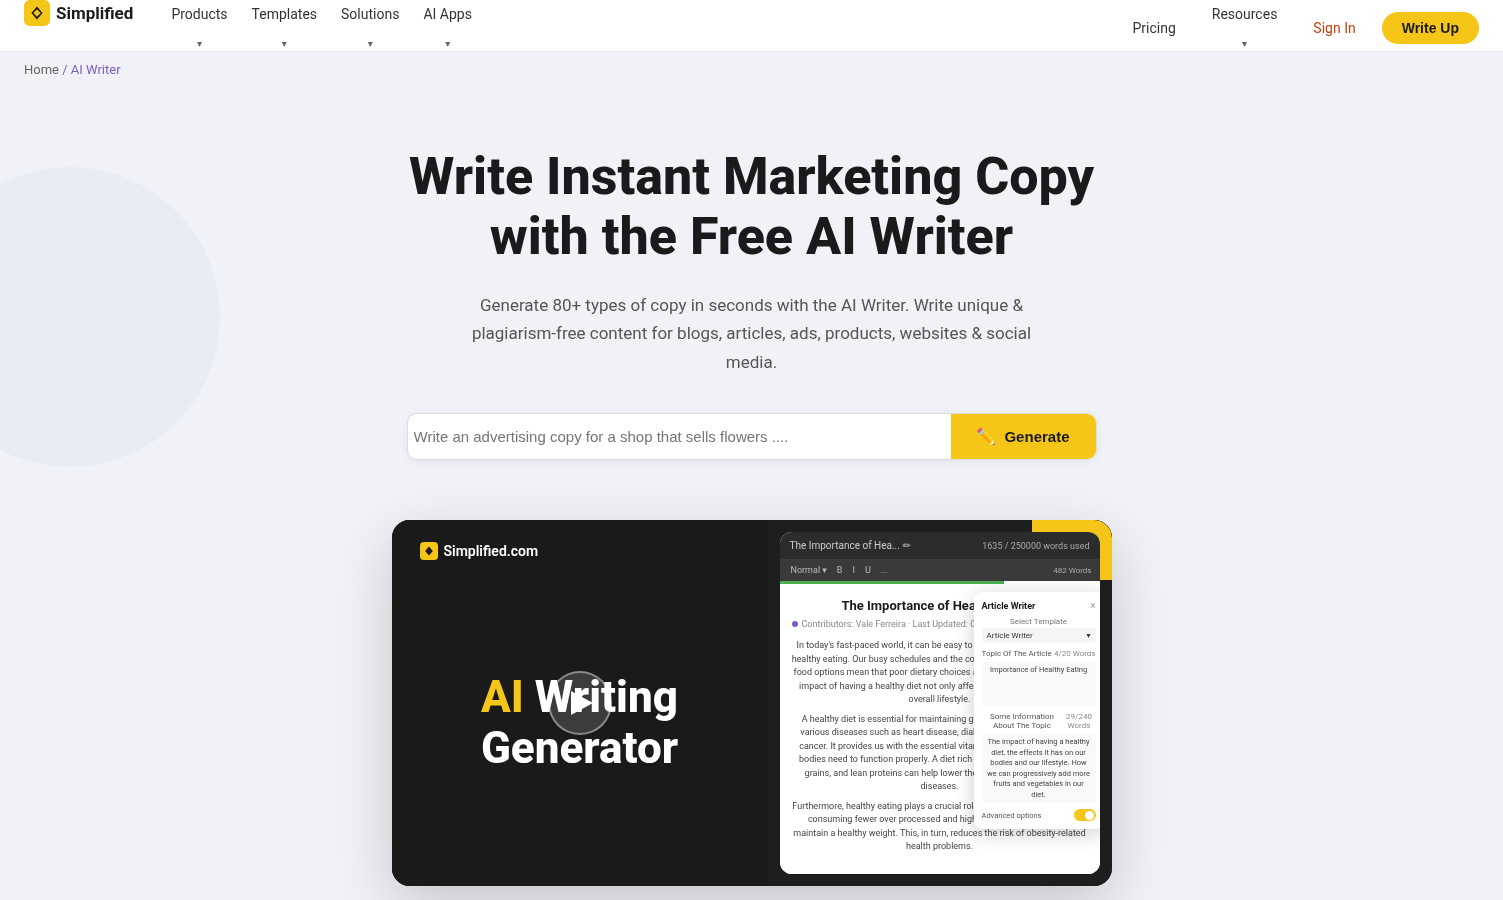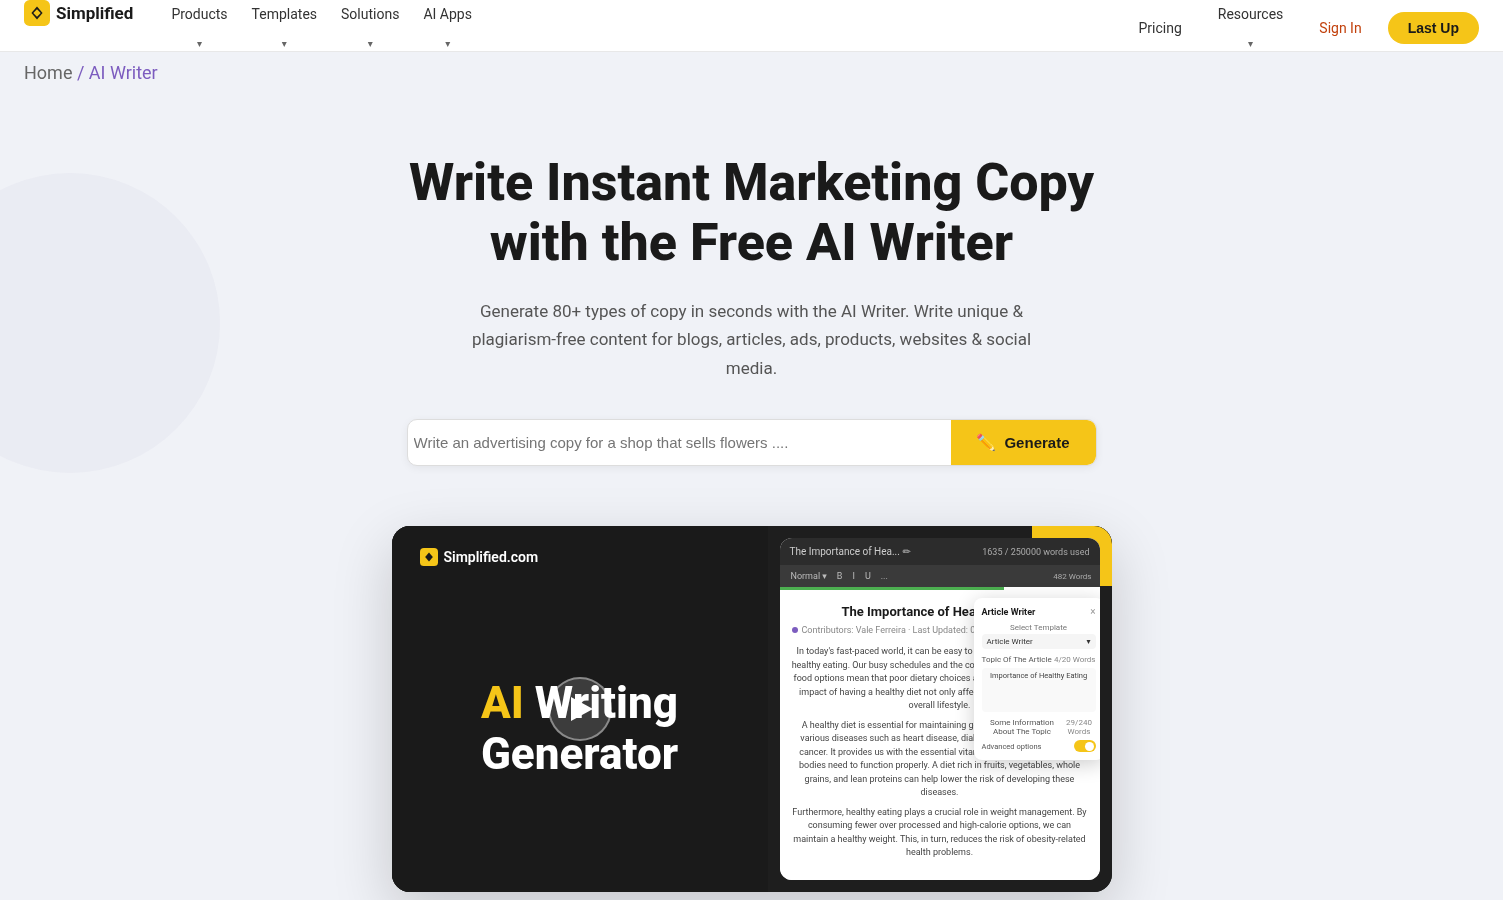--- a/index.html
+++ b/index.html
@@ -81,21 +81,21 @@
       border-radius: 24px;
       cursor: pointer;
       border: none;
       white-space: nowrap;
     }
 
     
     .breadcrumb {
       padding: 10px 24px;
       background: #f0f2f7;
-      font-size: 18px;
+      font-size: 13px;
       color: #666;
     }
     .breadcrumb a { color: #666; text-decoration: none; }
     .breadcrumb span { color: #7c5cbf; }
 
     
     .hero {
       background: #f0f2f7;
       text-align: center;
       padding: 60px 24px 40px;
@@ -457,21 +457,21 @@
 
   <div class="nav-right">
     <a class="nav-link">
       <span>Pricing</span>
     </a>
     <a class="nav-link">
       <span>Resources</span>
       <span class="chevron">▾</span>
     </a>
     <span class="nav-signin">Sign In</span>
-    <button class="nav-signup">Last Up</button>
+    <button class="nav-signup">Write Up</button>
   </div>
 </nav>
 
 <div class="breadcrumb">
   <a>Home</a>
   <span>/</span>
   <span>AI Writer</span>
 </div>
 
 <section class="hero">
@@ -547,20 +547,21 @@
           </div>
           <div class="aw-field-row">
             <span class="aw-field-label">Topic Of The Article</span>
             <span class="aw-field-val">4/20 Words</span>
           </div>
           <div class="aw-textarea">Importance of Healthy Eating</div>
           <div class="aw-field-row">
             <span class="aw-field-label">Some Information About The Topic</span>
             <span class="aw-field-val">29/240 Words</span>
           </div>
+          <div class="aw-textarea">The impact of having a healthy diet, the effects it has on our bodies and our lifestyle. How we can progressively add more fruits and vegetables in our diet.</div>
           <div class="aw-toggle-row">
             <span class="aw-toggle-label">Advanced options</span>
             <div class="aw-toggle"></div>
           </div>
         </div>
       </div>
     </div>
   </div>
 </section>
 

